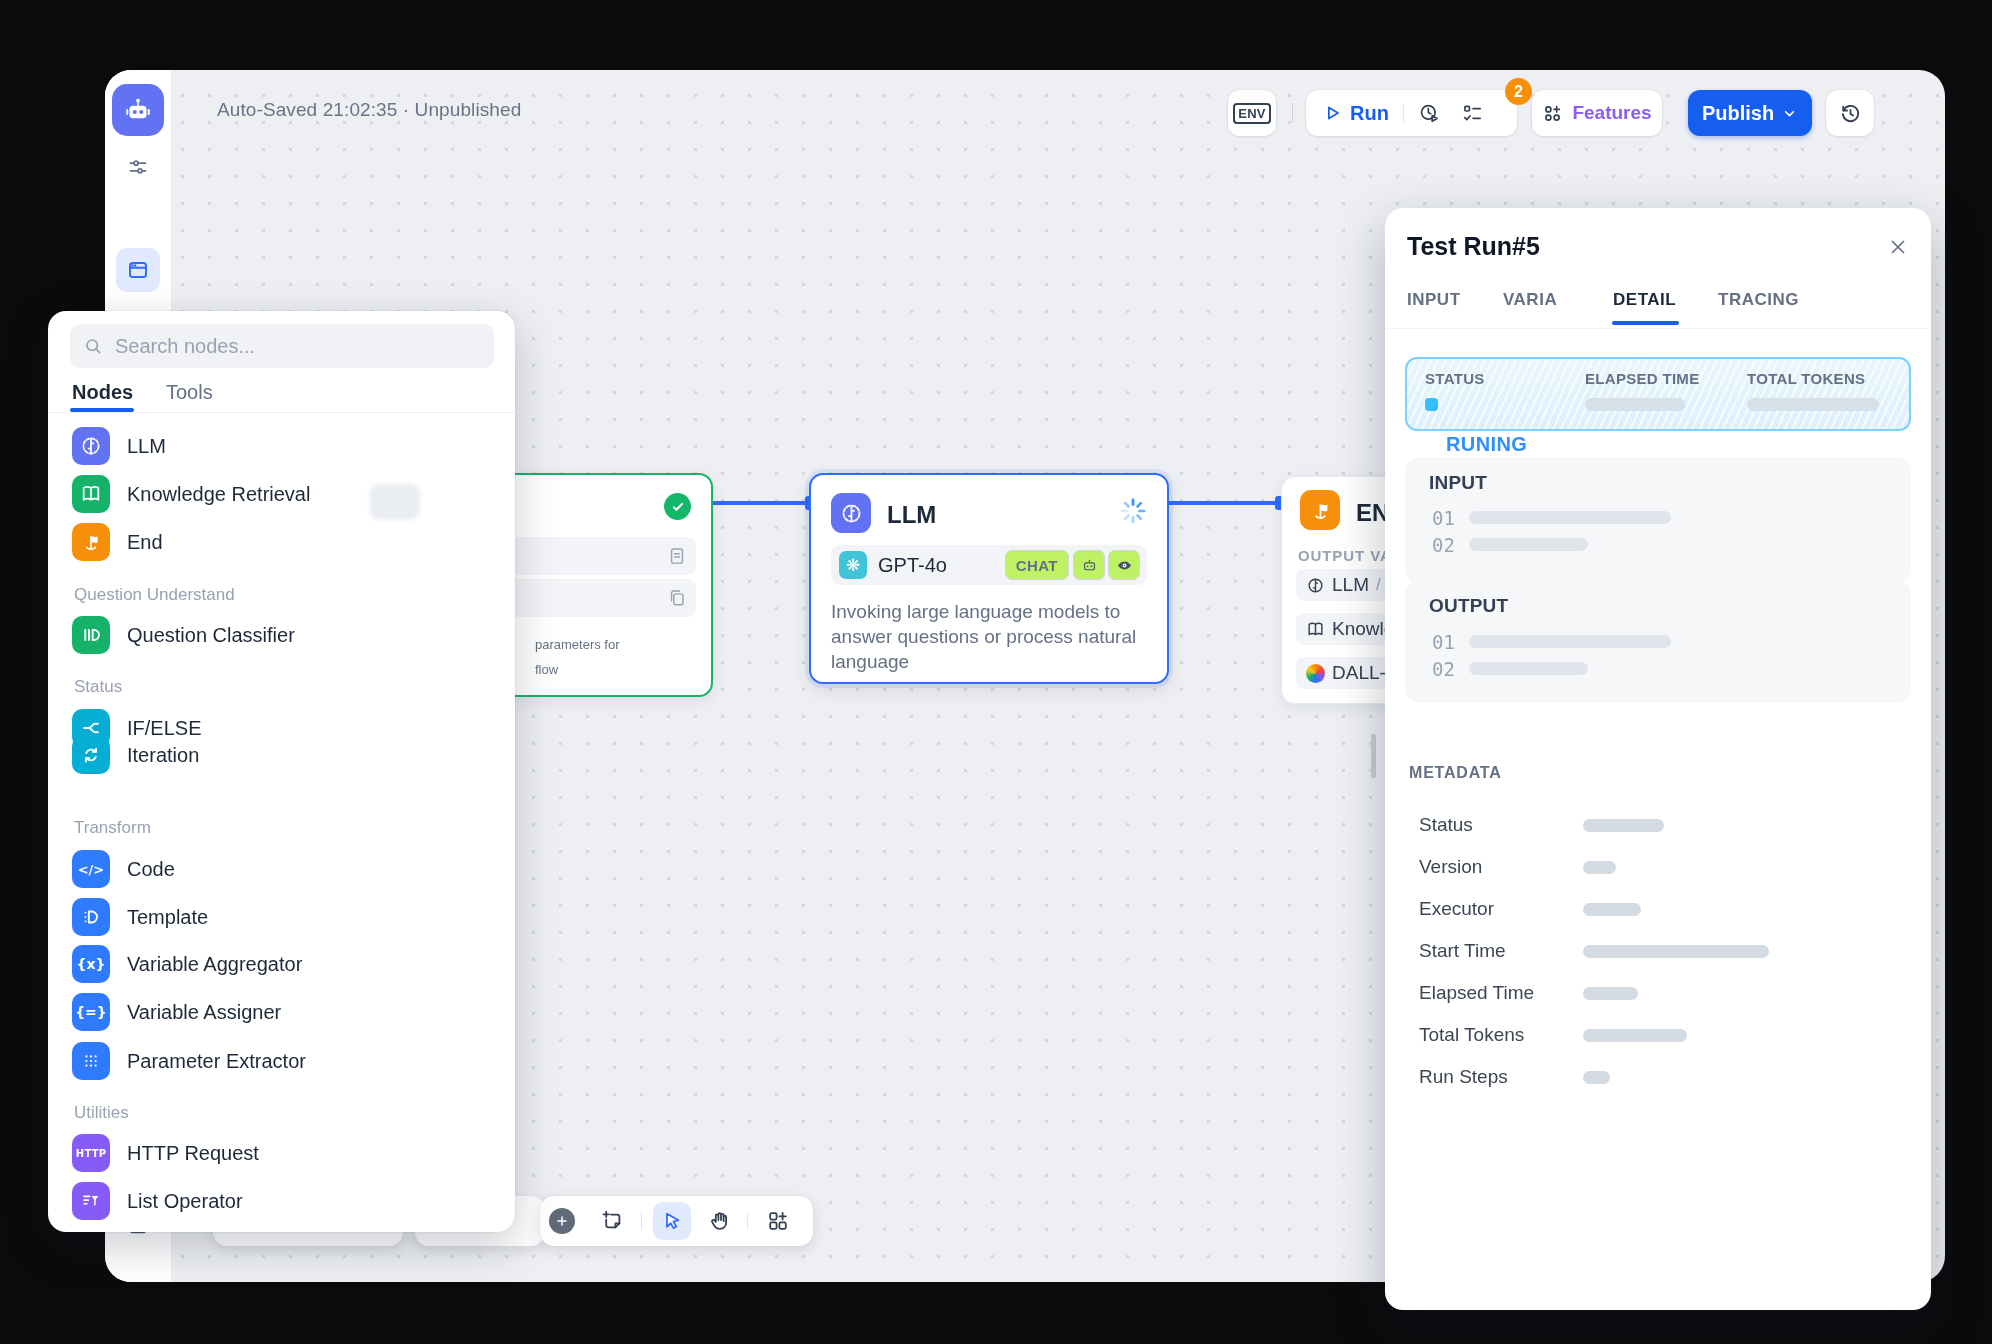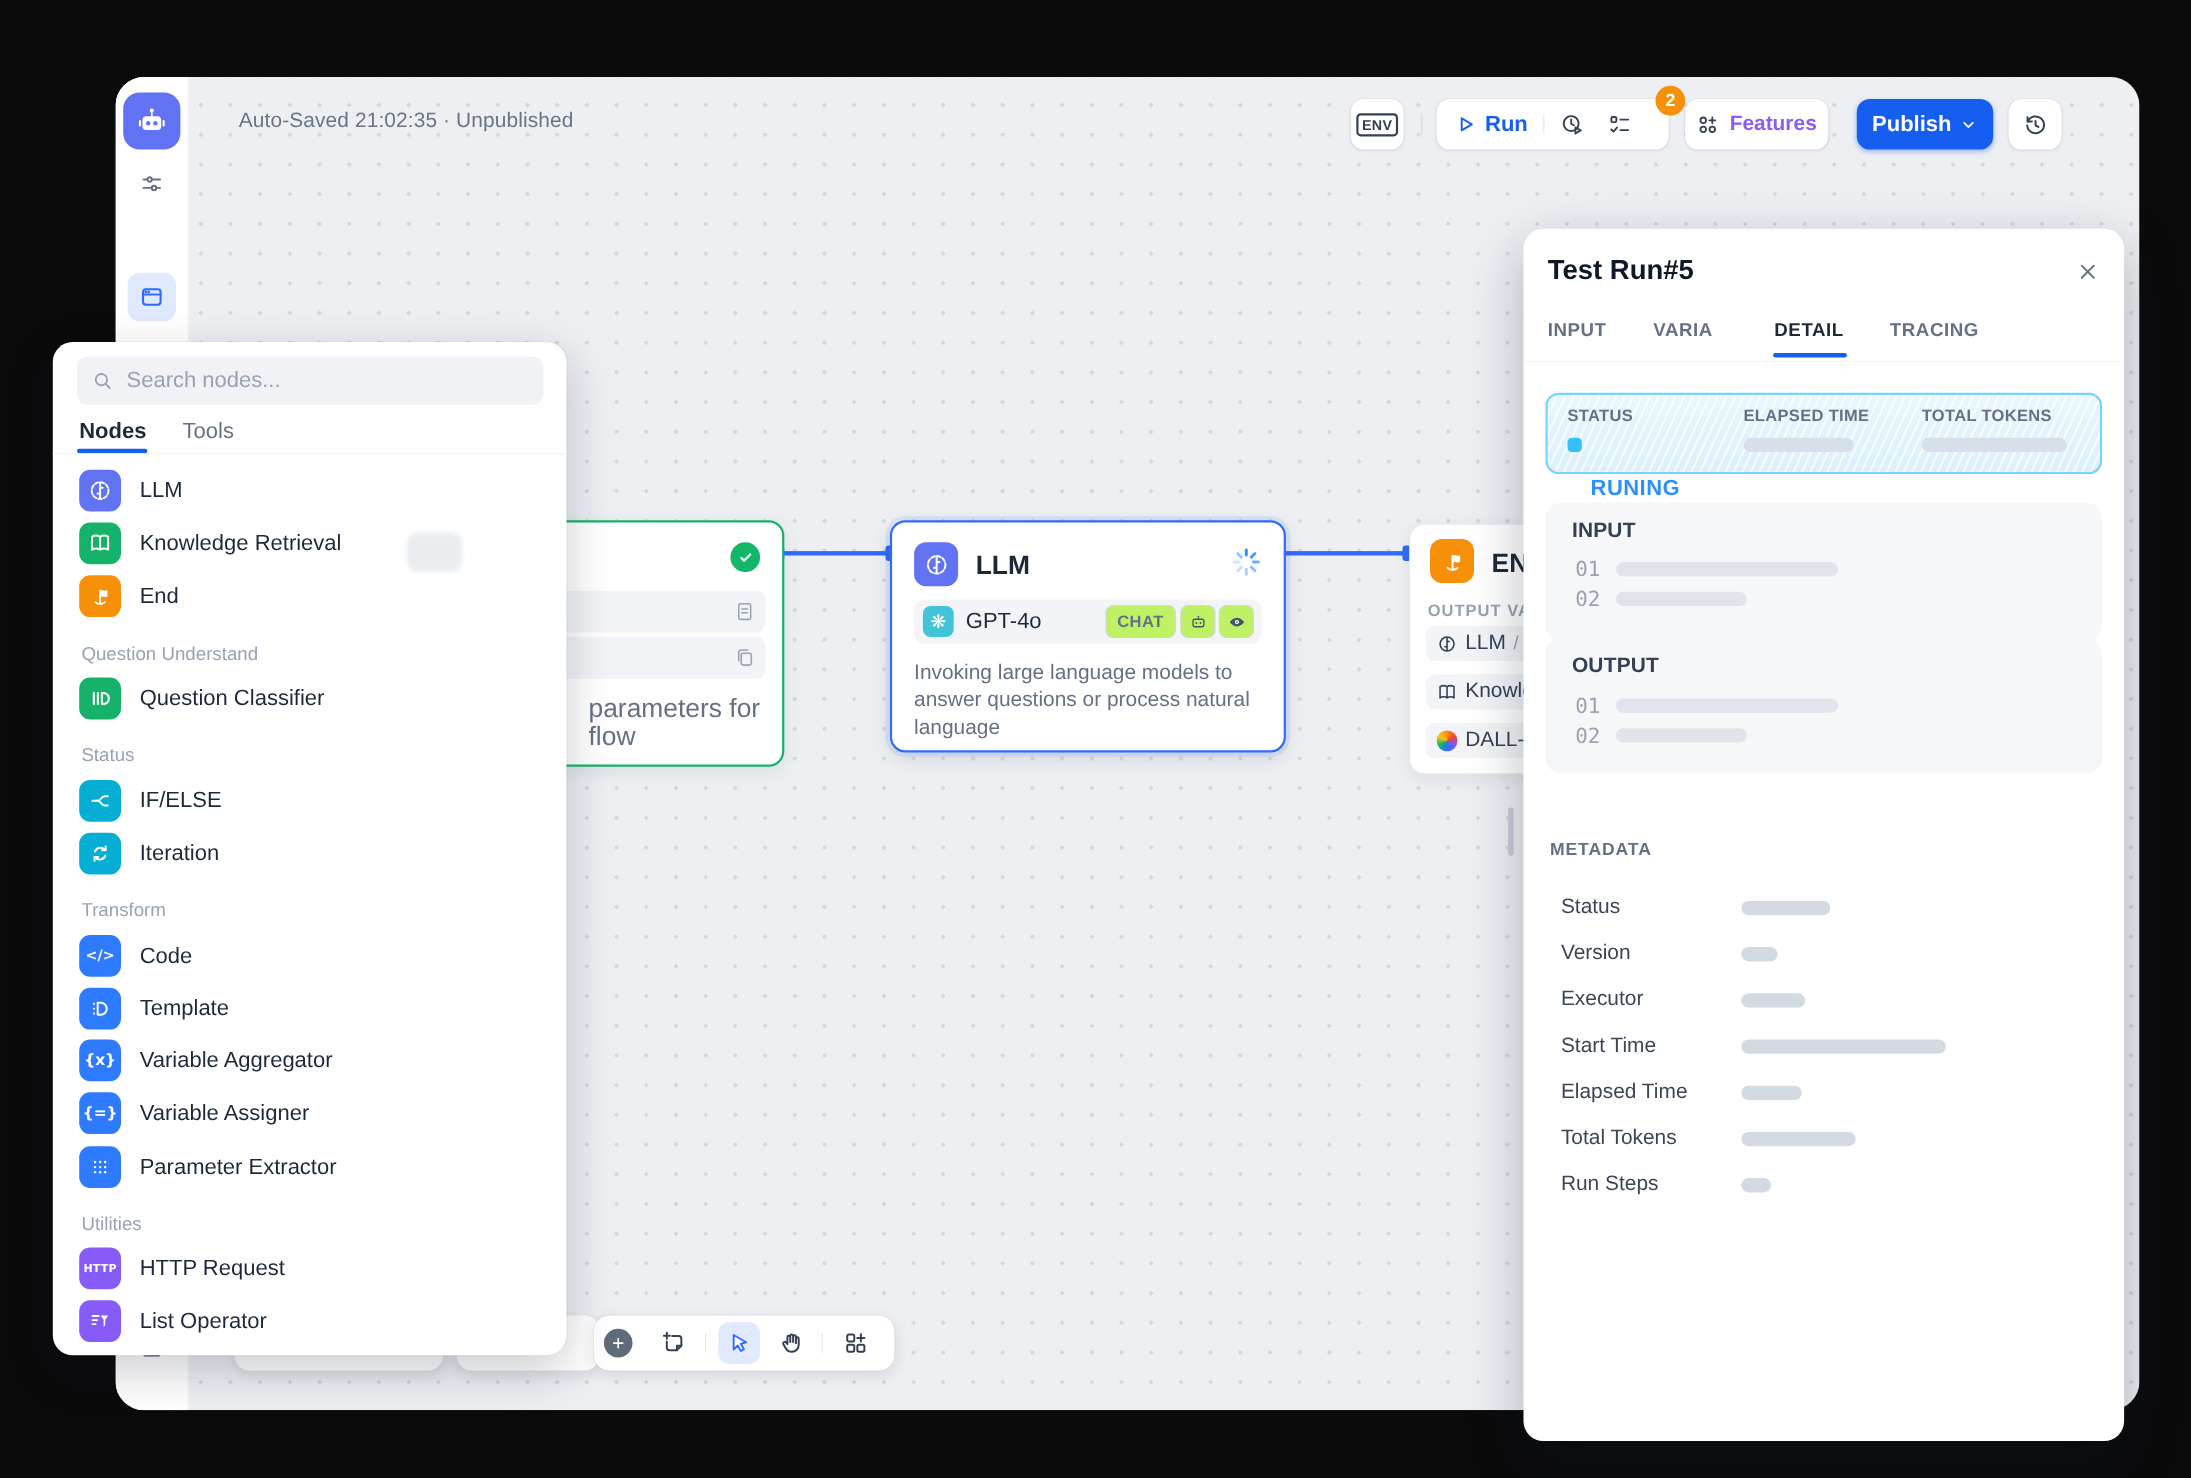--- a/index.html
+++ b/index.html
@@ -103,21 +103,21 @@
           </svg>
       </div>
       <div class="grow" style="left:14px;top:104px;width:290px;height:38px;">
         <svg style="position:absolute;right:9px;top:9px;" width="20" height="20" viewBox="0 0 24 24">
             <g fill="none" stroke="#9aa3b2" stroke-width="1.7" stroke-linecap="round">
               <rect x="8.2" y="7" width="11" height="13" rx="2.2"></rect>
               <path d="M5.5 15.4V6A2.5 2.5 0 0 1 8 3.5h7.2"></path>
             </g>
           </svg>
       </div>
-      <div style="position:absolute;left:143px;top:157px;font-size:24px;line-height:25px;color:#667085;">
+      <div style="position:absolute;left:143px;top:157px;font-size:13px;line-height:25px;color:#667085;">
         <div>parameters for</div>
         <div>flow</div>
       </div>
     </div>
 
     <div class="node" style="left:704px;top:403px;width:356px;height:207px;border:2px solid #2f6bff;box-shadow:0 0 0 4px rgba(47,107,255,.1),0 6px 18px rgba(16,24,40,.1);">
       <div class="node-icon" style="left:20px;top:18px;background:#6172f3;">
         <svg width="23" height="23" viewBox="0 0 24 24">
             <g fill="none" stroke="#fff" stroke-width="1.9" stroke-linecap="round">
               <circle cx="12" cy="12" r="8.3" stroke-dasharray="3.6 2"></circle>
@@ -424,21 +424,21 @@
           <svg width="22" height="22" viewBox="0 0 24 24">
             <g fill="none" stroke="#fff" stroke-width="2" stroke-linecap="round">
               <path d="M4.5 12h5"></path>
               <path d="M9.5 12c3.6 0 3.4-4.6 7-4.6h3"></path>
               <path d="M9.5 12c3.6 0 3.4 4.6 7 4.6h3"></path>
             </g>
           </svg>
         </span>
       <span class="nlabel">IF/ELSE</span>
     </div>
-    <div class="nrow" style="top:445px;">
+    <div class="nrow" style="top:424px;">
       <span class="nicon" style="background:#06aed4;">
           <svg width="22" height="22" viewBox="0 0 24 24">
             <g fill="none" stroke="#fff" stroke-width="2" stroke-linecap="round" stroke-linejoin="round">
               <path d="M6.8 10a6 6 0 0 1 10.3-1.6"></path>
               <path d="M17.2 14a6 6 0 0 1-10.3 1.6"></path>
               <path d="M17.5 5v3.6h-3.6"></path>
               <path d="M6.5 19v-3.6h3.6"></path>
             </g>
           </svg>
         </span>

